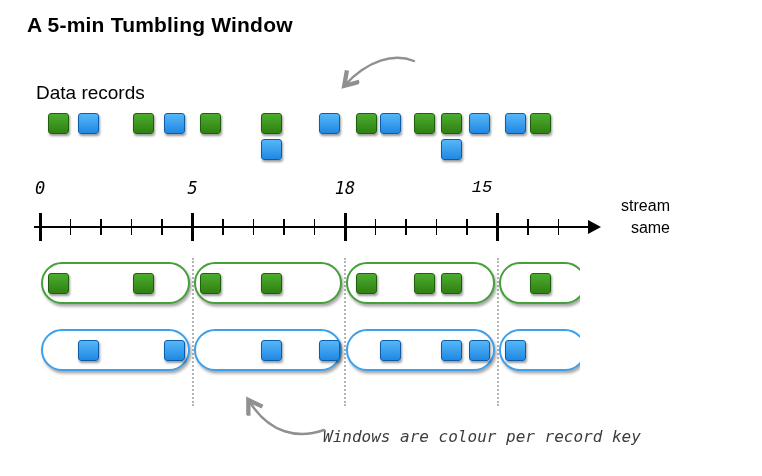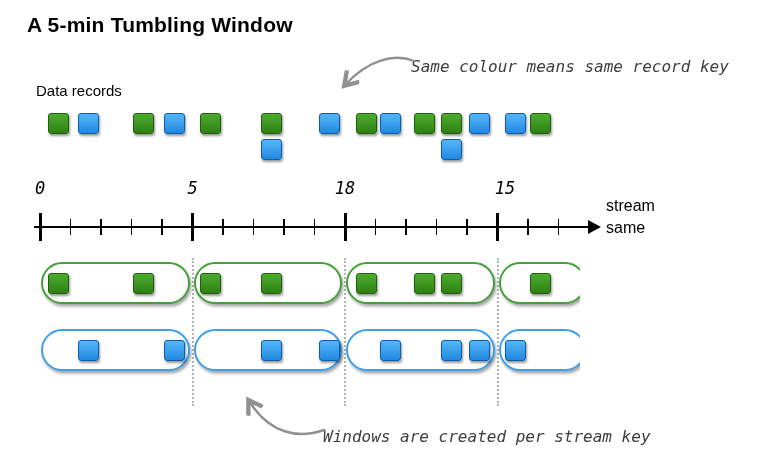--- a/index.html
+++ b/index.html
@@ -6,21 +6,21 @@
   body {
     width: 762px; height: 476px; background: #fff;
     font-family: "Liberation Sans", sans-serif; overflow: hidden;
   }
   #canvas { position: relative; width: 762px; height: 476px; background: #fff; }
 
   .title {
     position: absolute; left: 27px; top: 13px;
     font-size: 21px; font-weight: 700; color: #000; letter-spacing: 0.2px;
   }
-  .plain-label { position: absolute; font-size: 15px; color: #000; }
+  .plain-label { position: absolute; font-size: 19px; color: #000; }
   #data-records-label { left: 36px; top: 82px; }
 
   .hand {
     font-family: "DejaVu Sans Mono", monospace;
     font-style: italic; color: #3d3d3d;
   }
   #annot-top   { position: absolute; left: 411px; top: 57px;  font-size: 16px; white-space: nowrap; }
   #annot-bottom{ position: absolute; left: 323px; top: 427px; font-size: 16px; white-space: nowrap; }
 
   .sq {
@@ -46,21 +46,21 @@
     border-left: 13px solid var(--axis-black, #000);
   }
   .tick { position: absolute; top: 219px; width: 1.5px; height: 16px; background: var(--axis-black, #000); }
   .tick.major { top: 213px; width: 3px; height: 28px; }
   .tick-label {
     position: absolute; top: 178px; transform: translateX(-50%);
     font-size: 17px; color: #000;
   }
   #stream-time-label {
     position: absolute; left: 606px; top: 195px; width: 64px;
-    text-align: left; font-size: 16px; line-height: 22px; color: #000;
+    text-align: right; font-size: 16px; line-height: 22px; color: #000;
   }
 
   #windows-clip { position: absolute; left: 0; top: 250px; width: 580px; height: 164px; overflow: hidden; }
   .capsule {
     position: absolute; height: 42px; border-radius: 21px; background: #fff;
     border: 2px solid; box-sizing: border-box;
     box-shadow: 1.5px 2.5px 3px rgba(0,0,0,0.35);
   }
   .capsule.green { border-color: var(--green-window-border, #44a038); }
   .capsule.blue  { border-color: var(--blue-window-border, #3ba0ee); }
@@ -71,21 +71,20 @@
 </style>
 </head>
 <body>
 
 <div id="canvas">
 
   <div class="title">A 5-min Tumbling Window</div>
 
   <div class="plain-label" id="data-records-label">Data records</div>
 
-  <div class="hand" id="annot-top">Same colour means same record key</div>
 
   <svg class="arrow-svg" style="left:336px; top:52px" width="82" height="48">
     <defs>
       <marker id="ah1" markerWidth="10" markerHeight="10" refX="6" refY="4" orient="auto">
         <polyline points="1,0.5 6.5,4 1,7.5" fill="none" stroke-width="1.8"></polyline>
       </marker>
     </defs>
     <path d="M78,9 C58,1 32,8 9,33" fill="none" stroke-width="2.4" stroke-linecap="round" marker-end="url(#ah1)"></path>
   </svg>
 
@@ -125,21 +124,21 @@
       <div class="tick" style="left: 374.75px;"></div>
       <div class="tick" style="left: 405.25px;"></div>
       <div class="tick" style="left: 435.75px;"></div>
       <div class="tick" style="left: 466.25px;"></div>
       <div class="tick major" style="left: 496px;"></div>
       <div class="tick" style="left: 527.25px;"></div>
       <div class="tick" style="left: 557.75px;"></div>
       <div class="tick-label hand" style="left: 40px;">0</div>
       <div class="tick-label hand" style="left: 192.5px;">5</div>
       <div class="tick-label hand" style="left: 345px;">18</div>
-      <div class="tick-label hand" style="left: 505px;">15</div>
+      <div class="tick-label hand" style="left: 482px; font-family: Liberation Mono, monospace;">15</div>
     </div>
 
   <div id="stream-time-label">
     <div>stream</div>
     <div>same</div>
   </div>
 
   <div id="windows-clip">
       <div class="dotline" style="left: 191.5px;"></div>
       <div class="dotline" style="left: 344px;"></div>
@@ -163,21 +162,21 @@
       <div class="sq blue" style="left: 261.3px; top: 89.5px;"></div>
       <div class="sq blue" style="left: 319.25px; top: 89.5px;"></div>
       <div class="capsule blue" style="left: 346px; top: 79px; width: 148.5px;"></div>
       <div class="sq blue" style="left: 380.25px; top: 89.5px;"></div>
       <div class="sq blue" style="left: 441.25px; top: 89.5px;"></div>
       <div class="sq blue" style="left: 468.7px; top: 89.5px;"></div>
       <div class="capsule blue" style="left: 498.5px; top: 79px; width: 87.5px;"></div>
       <div class="sq blue" style="left: 505.3px; top: 89.5px;"></div>
     </div>
 
-  <div class="hand" id="annot-bottom">Windows are created per stream key</div>
+  <div class="hand" id="annot-bottom">Windows are colour per record key</div>
 
   <svg class="arrow-svg" style="left:236px; top:392px" width="90" height="48">
     <defs>
       <marker id="ah2" markerWidth="10" markerHeight="10" refX="6" refY="4" orient="auto">
         <polyline points="1,0.5 6.5,4 1,7.5" fill="none" stroke-width="1.8"></polyline>
       </marker>
     </defs>
     <path d="M88,38 C62,47 34,42 13,9" fill="none" stroke-width="2.4" stroke-linecap="round" marker-end="url(#ah2)"></path>
   </svg>
 

